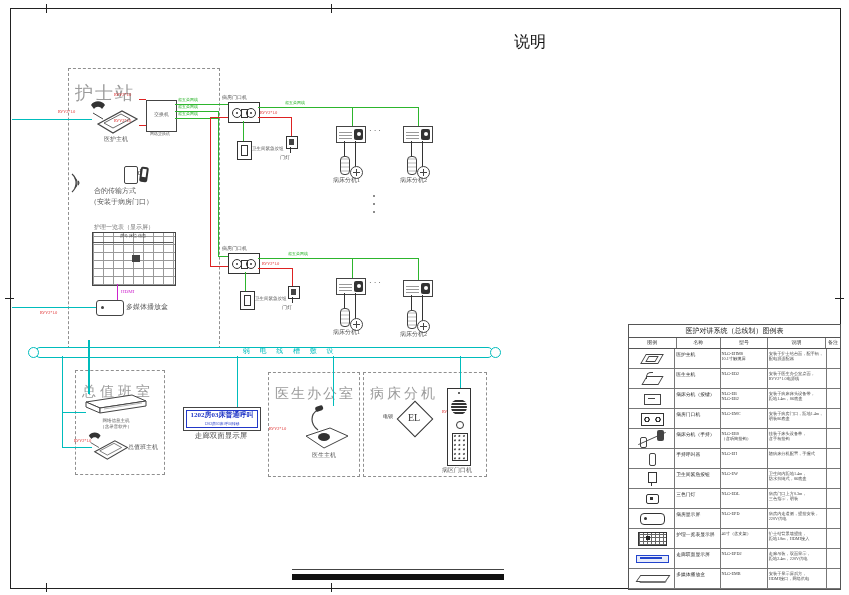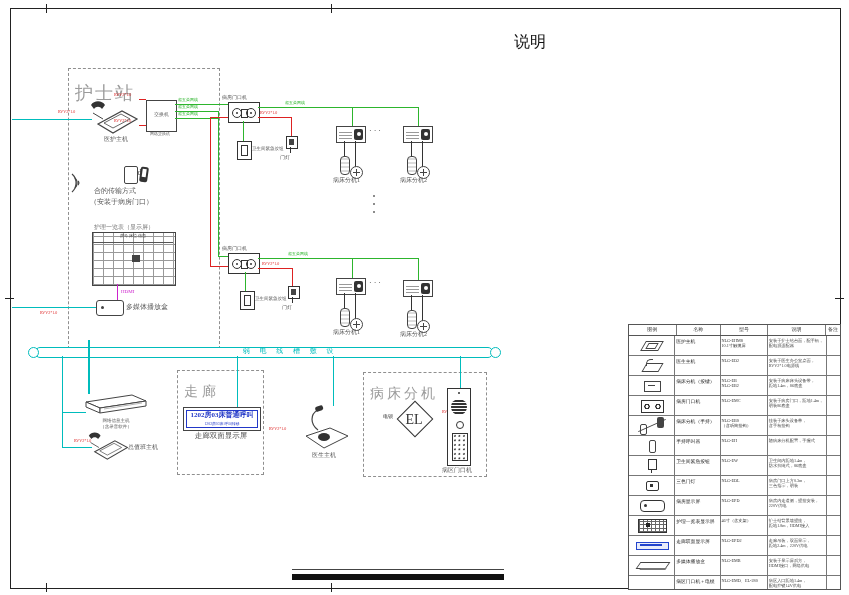--- a/index.html
+++ b/index.html
@@ -119,22 +119,25 @@
   <div class="abs tick" style="left:46px;top:4px;width:1px;height:9px;"></div>
   <div class="abs tick" style="left:331px;top:4px;width:1px;height:9px;"></div>
   <div class="abs tick" style="left:46px;top:583px;width:1px;height:9px;"></div>
   <div class="abs tick" style="left:331px;top:583px;width:1px;height:9px;"></div>
   <div class="abs tick" style="left:5px;top:298px;width:9px;height:1px;"></div>
   <div class="abs tick" style="left:835px;top:298px;width:9px;height:1px;"></div>
 
   <div class="abs room" style="left:68px;top:68px;width:150px;height:279px;">
     <span class="rtitle" style="font-size:18px;">护士站</span>
   </div>
-  <div class="abs room" style="left:177px;top:370px;width:85px;height:103px;">
-    <span class="rtitle" style="font-size:14px;letter-spacing:4px;">走廊</span>
+  <div class="abs room" style="left:75px;top:370px;width:88px;height:103px;">
+    <span class="rtitle" style="font-size:14px;letter-spacing:4px;">总值班室</span>
+  </div>
+  <div class="abs room" style="left:268px;top:372px;width:90px;height:103px;">
+    <span class="rtitle" style="font-size:14px;">医生办公室</span>
   </div>
   <div class="abs room" style="left:363px;top:372px;width:122px;height:103px;">
     <span class="rtitle" style="font-size:14px;letter-spacing:3px;">病床分机</span>
   </div>
 
   <div class="abs cl" style="left:12px;top:119px;width:80px;height:1px;"></div>
   <span class="lbl red" style="left:58px;top:110px;">RVV2*1.0</span>
 
   <svg class="abs" style="left:90px;top:96px;" width="50" height="40" viewBox="0 0 50 40">
     <polygon points="8,28 32,15 47,23 23,37" fill="#fff" stroke="#444" stroke-width="1.2"></polygon>
@@ -328,37 +331,38 @@
   <svg class="abs" style="left:296px;top:404px;" width="56" height="46" viewBox="0 0 56 46">
     <polygon points="10,32 34,24 52,32 28,44" fill="#fff" stroke="#444"></polygon>
     <ellipse cx="28" cy="33" rx="6" ry="4" fill="#333"></ellipse>
     <path d="M22,26 C14,20 14,10 22,6" fill="none" stroke="#444" stroke-width="1.2"></path>
     <rect x="19" y="2" width="8" height="5" rx="2" fill="#333" transform="rotate(-20 23 4)"></rect>
   </svg>
   <span class="lbl red" style="left:269px;top:427px;">RVV2*1.0</span>
   <span class="lbl" style="left:312px;top:452px;font-size:6px;">医生主机</span>
 
   <div class="abs eld" style="left:402px;top:406px;"></div>
-  <span class="lbl ctr" style="left:402px;top:412px;width:24px;font-size:14px;color:#333;">EL</span>
+  <span class="lbl ctr" style="left:402px;top:412px;width:24px;font-size:10px;color:#333;">EL</span>
   <span class="lbl dark" style="left:383px;top:414px;">电锁</span>
   <span class="lbl red" style="left:442px;top:410px;">RVV2*1.0</span>
   <div class="abs station" style="left:447px;top:388px;width:22px;height:76px;">
     <div class="abs dot" style="left:10px;top:3px;width:2px;height:2px;background:#333;"></div>
     <div class="abs spk" style="left:3px;top:10px;width:16px;height:16px;"></div>
     <div class="abs" style="left:8px;top:32px;width:6px;height:6px;border:1px solid #333;border-radius:50%;"></div>
     <div class="abs keypad" style="left:4px;top:44px;width:14px;height:26px;"></div>
   </div>
   <span class="lbl" style="left:442px;top:467px;font-size:6px;">病区门口机</span>
 
   <div class="abs notes-title" style="left:514px;top:32px;">说明</div>
 
   <div class="abs" style="left:292px;top:569px;width:212px;height:1px;background:#444;"></div>
   <div class="abs" style="left:292px;top:574px;width:212px;height:6px;background:#111;"></div>
 
   <div class="abs legend" style="left:628px;top:324px;width:211px;height:264px;">
+    <div class="lg-title">医护对讲系统（总线制）图例表</div>
     <div class="lg-head">
       <span class="lg-c" style="width:47px;">图例</span>
       <span class="lg-c" style="width:44px;">名称</span>
       <span class="lg-c" style="width:46px;">型号</span>
       <span class="lg-c" style="width:58px;">说明</span>
       <span style="width:14px;">备注</span>
     </div>
 
       <div class="lg-row">
         <div class="lg-c c0">

